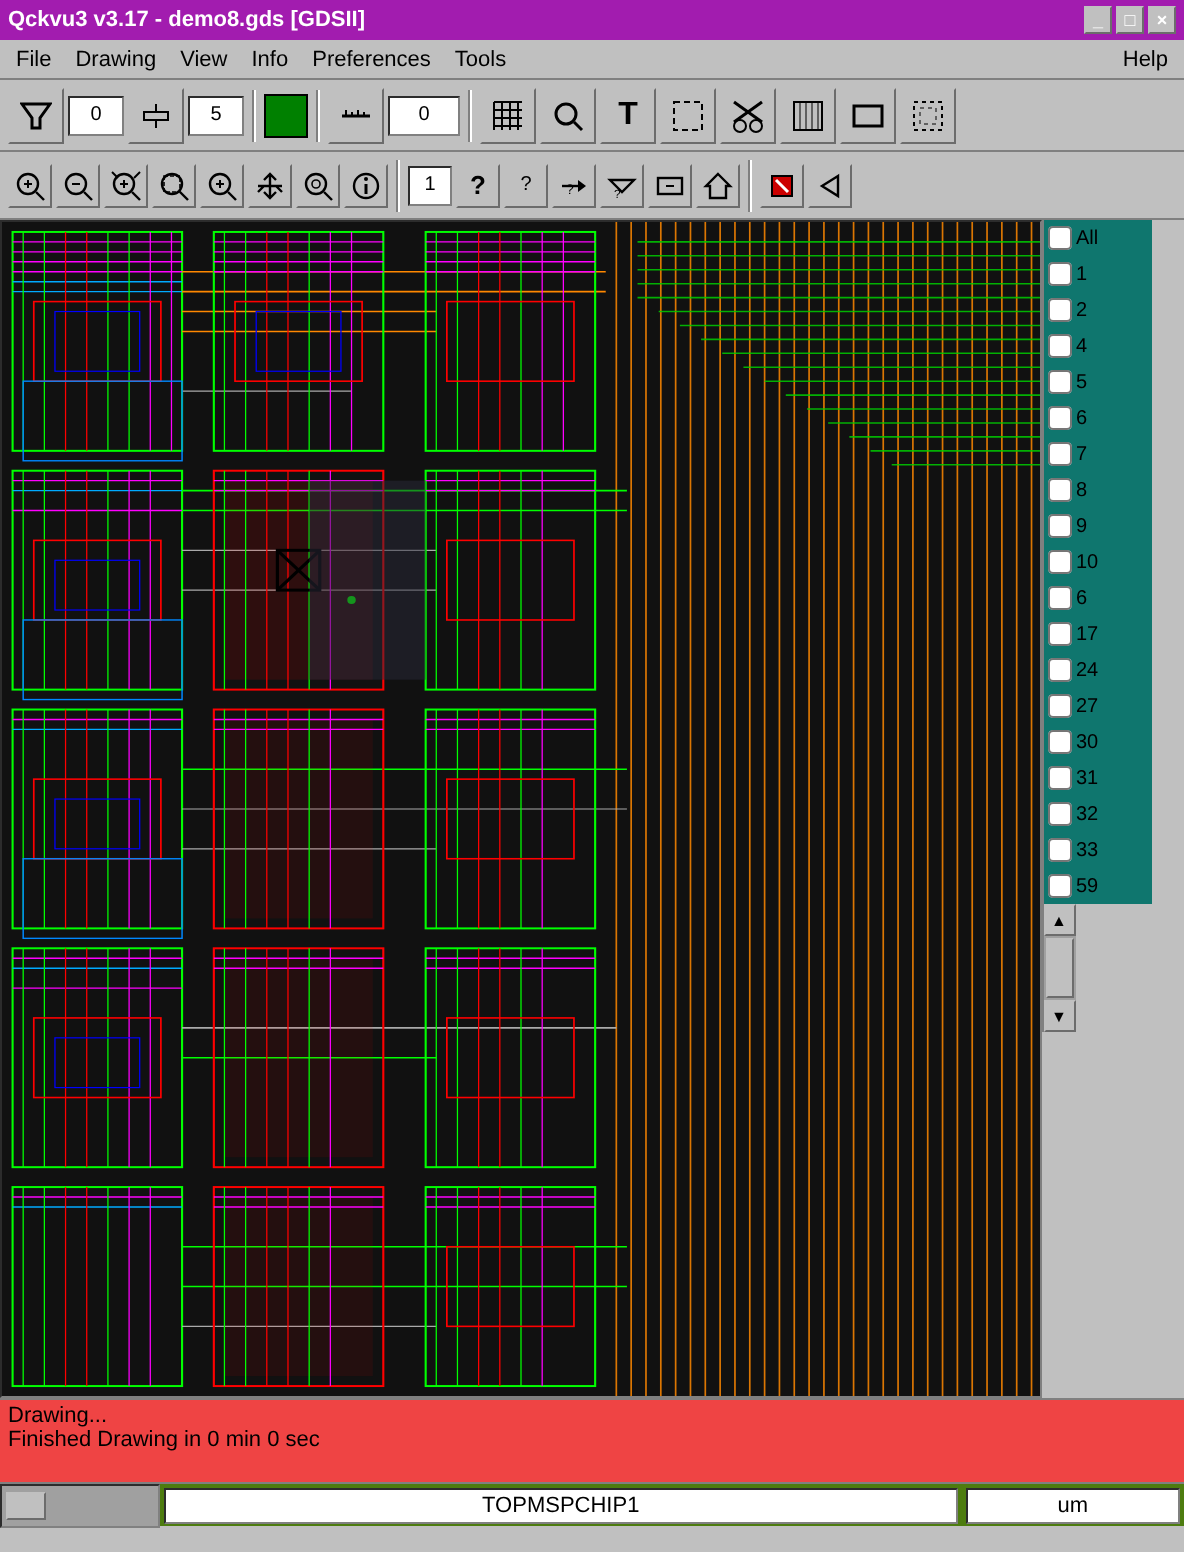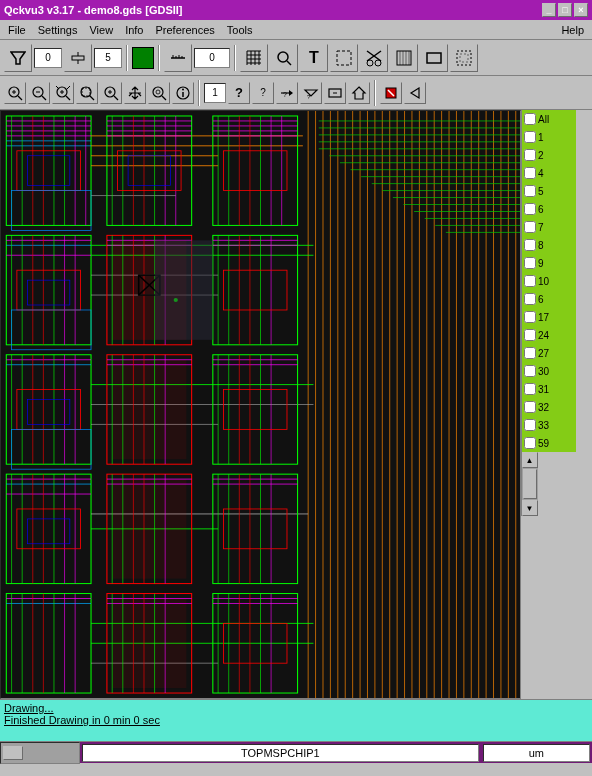--- a/index.html
+++ b/index.html
@@ -129,21 +129,21 @@
       flex: 1;
       background: #1a1a1a;
       position: relative;
       overflow: hidden;
       border: 1px inset #808080;
     }
 
     
     #layer-panel {
       width: 55px;
-      background: #84cc16;
+      background: #0f766e;
       border-left: 1px solid #808080;
       display: flex;
       flex-direction: column;
       overflow: hidden;
     }
     #layer-scroll {
       flex: 1;
       overflow-y: auto;
       overflow-x: hidden;
     }
@@ -190,31 +190,30 @@
       width: 14px;
       height: 30px;
       background: #c0c0c0;
       border: 1px outset #c0c0c0;
       margin: 1px;
       cursor: pointer;
     }
 
     
     #status-bar {
-      background: #5eead4;
+      background: #ef4444;
       height: 42px;
       border-top: 1px solid #808080;
       padding: 2px 4px;
       font-size: 11px;
-      text-decoration: underline;
     }
 
     
     #bottom-bar {
-      background: #701a75;
+      background: #4d7c0f;
       height: 22px;
       border-top: 1px solid #808080;
       display: flex;
       align-items: center;
       font-size: 11px;
     }
     #h-scrollbar {
       flex: 0 0 80px;
       height: 22px;
       background: #a0a0a0;
@@ -269,21 +268,21 @@
   <span>Qckvu3 v3.17 - demo8.gds [GDSII]</span>
   <div id="title-bar-controls">
     <div class="title-btn">_</div>
     <div class="title-btn">□</div>
     <div class="title-btn">×</div>
   </div>
 </div>
 
 <div id="menu-bar">
   <span class="menu-item">File</span>
-  <span class="menu-item">Settings</span>
+  <span class="menu-item">Drawing</span>
   <span class="menu-item">View</span>
   <span class="menu-item">Info</span>
   <span class="menu-item">Preferences</span>
   <span class="menu-item">Tools</span>
   <span style="flex:1"></span>
   <span class="menu-item">Help</span>
 </div>
 
 <div id="toolbar1">
 

